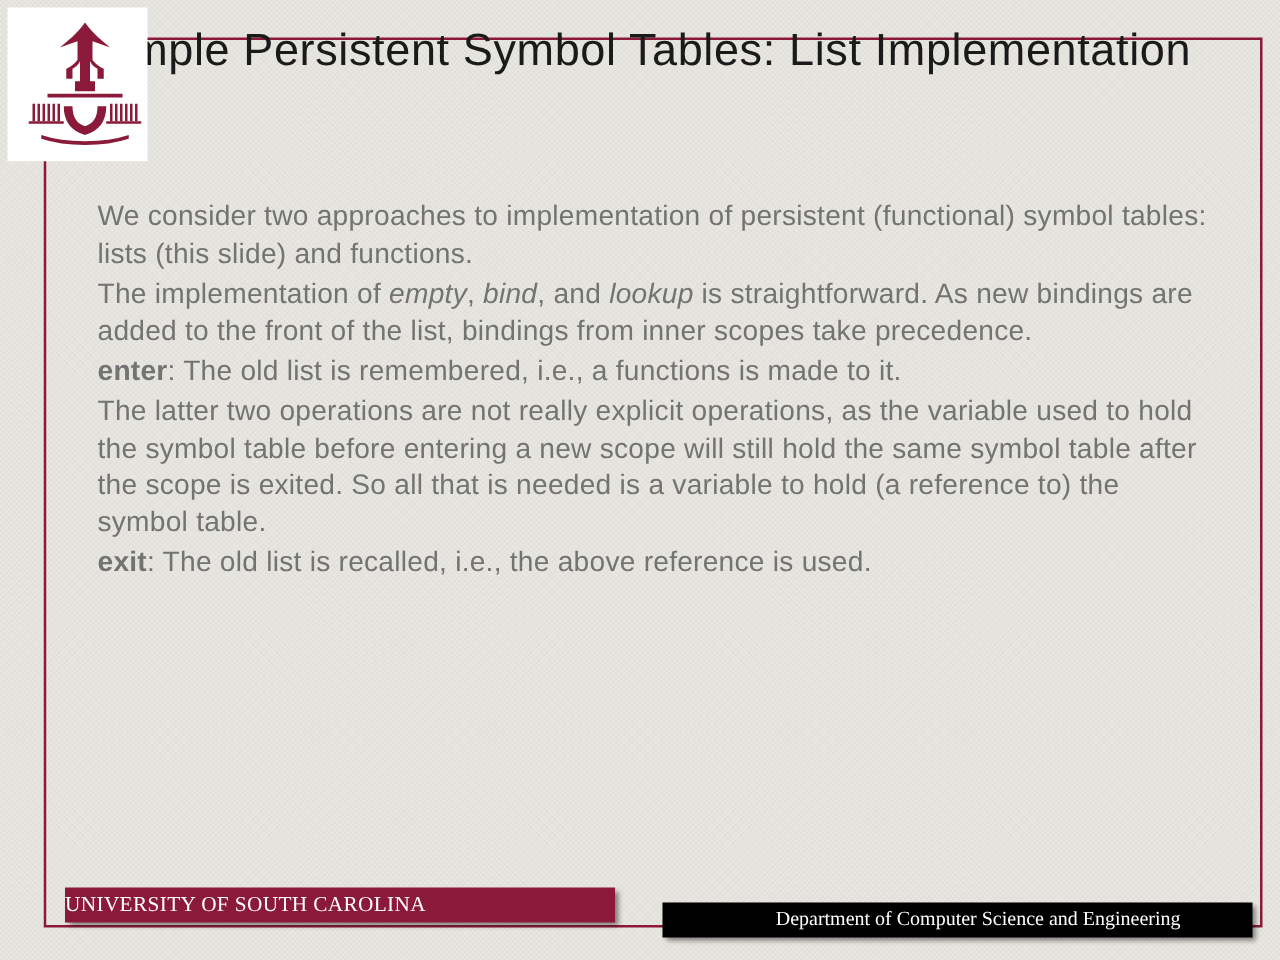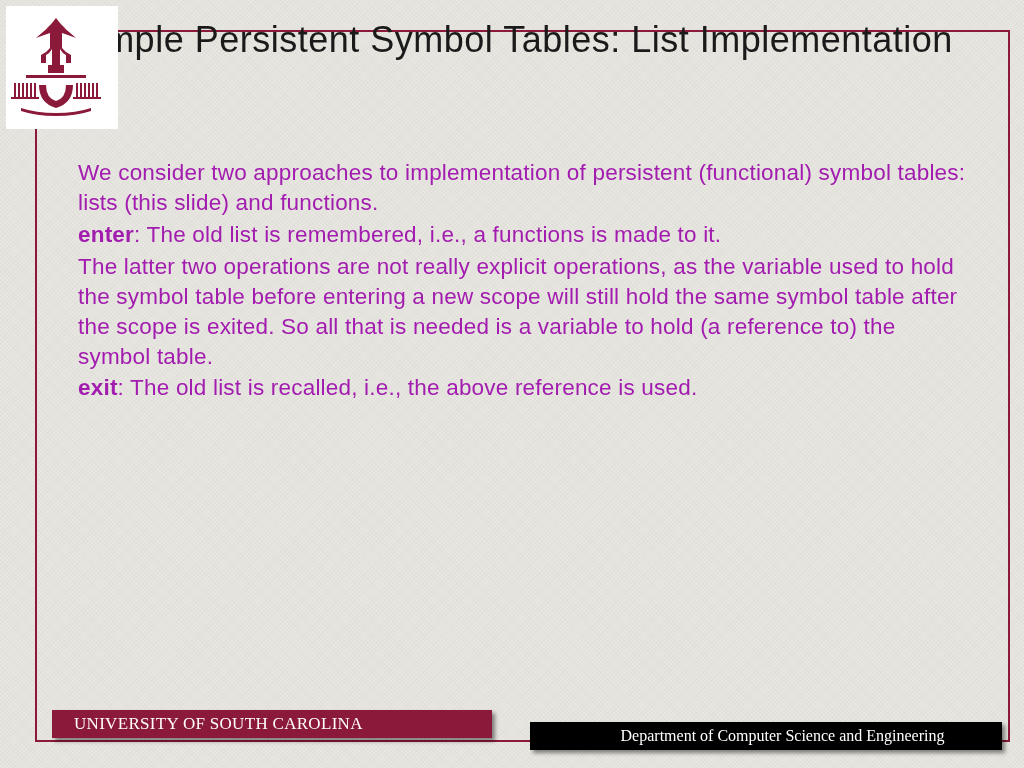--- a/index.html
+++ b/index.html
@@ -26,21 +26,21 @@
 .logo {
   position: absolute;
   top: 6px;
   left: 6px;
   width: 112px;
   height: 123px;
   background: #ffffff;
   z-index: 10;
   display: flex;
   align-items: center;
-  justify-content: flex-start;
+  justify-content: flex-end;
 }
 .logo svg { width: 100px; height: 110px; }
 .title {
   position: absolute;
   top: 16px;
   left: 0;
   right: 0;
   text-align: center;
   font-size: 36px;
   font-weight: 400;
@@ -49,40 +49,39 @@
   letter-spacing: 0.5px;
   z-index: 5;
   padding: 0 50px;
 }
 .content {
   position: absolute;
   top: 158px;
   left: 78px;
   right: 52px;
   font-size: 22.5px;
-  color: #a21caf;
+  color: #737373;
   line-height: 1.33;
   letter-spacing: 0.2px;
 }
 .content p { margin-bottom: 2px; }
 .ital { font-style: italic; }
 .bold { font-weight: 700; text-align: center; }
 .footer-left {
   position: absolute;
   bottom: 30px;
   left: 52px;
   width: 440px;
   height: 28px;
   background: #8b1a3a;
   color: #ffffff;
   font-family: Georgia, "Times New Roman", serif;
   font-size: 17px;
   display: flex;
   align-items: center;
-  padding-left: 22px;
   letter-spacing: 0.3px;
   box-shadow: 3px 3px 4px rgba(0,0,0,0.45);
   z-index: 20;
 }
 .footer-right {
   position: absolute;
   bottom: 18px;
   left: 530px;
   width: 472px;
   height: 28px;
@@ -129,19 +128,20 @@
     <text x="50" y="82" font-size="7" text-anchor="middle" fill="#ffffff" font-family="serif">1801</text>
     <path d="M15 95 Q30 100 50 100 Q70 100 85 95 L85 98 Q70 103 50 103 Q30 103 15 98 Z"></path>
   </g>
 </svg>
 </div>
 
 <div class="title">Simple Persistent Symbol Tables: List Implementation</div>
 
 <div class="content">
   <p>We consider two approaches to implementation of persistent (functional) symbol tables: lists (this slide) and functions.</p>
+  <p><span>The implementation of </span><span class="ital">empty</span><span>, </span><span class="ital">bind</span><span>, and </span><span class="ital">lookup</span><span> is straightforward.  As new bindings are added to the front of the list, bindings from inner scopes take precedence.</span></p>
   <p><span class="bold">enter</span><span>: The old list is remembered, i.e., a functions is made to it.</span></p>
   <p>The latter two operations are not really explicit operations, as the variable used to hold the symbol table before entering a new scope will still hold the same symbol table after the scope is exited. So all that is needed is a variable to hold (a reference to) the symbol table.</p>
   <p><span class="bold">exit</span><span>: The old list is recalled, i.e., the above reference is used.</span></p>
 </div>
 
 <div class="footer-left">UNIVERSITY OF SOUTH CAROLINA</div>
 <div class="footer-right">Department of Computer Science and Engineering</div>
 
 </body></html>

